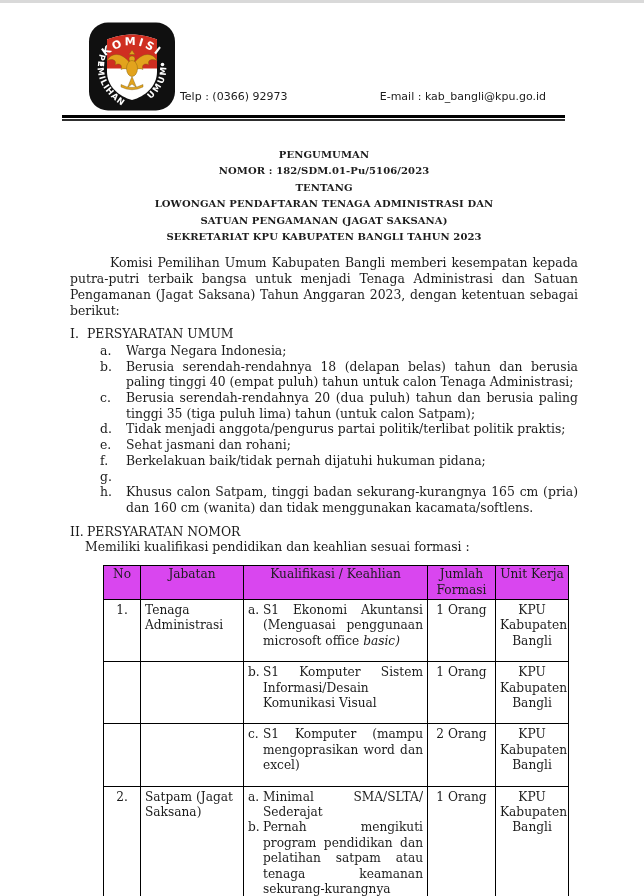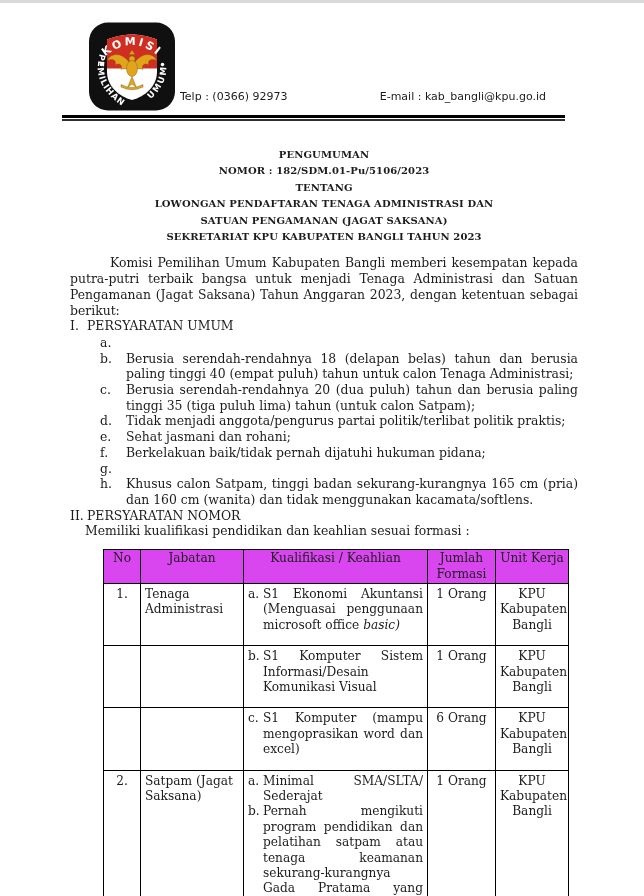--- a/index.html
+++ b/index.html
@@ -30,21 +30,21 @@
   .rule .r3 { height:2px; background:#2e2e2e; }
 
   
   .content {
     position:absolute; top:147px; left:70px; width:508px;
     font-size:12.4px; line-height:15.7px;
   }
   .title-block { text-align:center; font-weight:bold; font-size:10px; line-height:16.4px; letter-spacing:0.1px; }
   .intro { margin-top:10px; text-align:justify; text-indent:40px; }
 
-  .sec-heading { }
+  .sec-heading { margin-top:8px; }
   .sec-heading .num { display:inline-block; min-width:14px; }
   .sec-heading .ttl { margin-left:3px; }
   .req-list { margin-top:1px; }
   .req-item { display:flex; padding-left:30px; }
   .req-label { width:26px; flex-shrink:0; }
   .req-text { flex:1; text-align:justify; }
   .sec2-lead { padding-left:15px; }
 
   
   table.formasi {
@@ -119,20 +119,21 @@
 
     <div class="intro">Komisi Pemilihan Umum Kabupaten Bangli memberi kesempatan kepada putra-putri terbaik bangsa untuk menjadi Tenaga Administrasi dan Satuan Pengamanan (Jagat Saksana) Tahun Anggaran 2023, dengan ketentuan sebagai berikut:</div>
 
     <div class="sec-heading">
       <span class="num">I.</span><span class="ttl">PERSYARATAN UMUM</span>
     </div>
 
     <div class="req-list">
       <div class="req-item">
         <span class="req-label">a.</span>
+        <span class="req-text">Warga Negara Indonesia;</span>
       </div>
       <div class="req-item">
         <span class="req-label">b.</span>
         <span class="req-text">Berusia serendah-rendahnya 18 (delapan belas) tahun dan berusia paling tinggi 40 (empat puluh) tahun untuk calon Tenaga Administrasi;</span>
       </div>
       <div class="req-item">
         <span class="req-label">c.</span>
         <span class="req-text">Berusia serendah-rendahnya 20 (dua puluh) tahun dan berusia paling tinggi 35 (tiga puluh lima) tahun (untuk calon Satpam);</span>
       </div>
       <div class="req-item">
@@ -205,21 +206,21 @@
         </tr>
         <tr>
           <td class="c-no"></td>
           <td class="c-jab"></td>
           <td class="c-qual">
             <div class="qitem">
               <span class="qlabel">c.</span>
               <span class="qtext"><span>S1 Komputer (mampu mengoprasikan word dan excel)</span><span class="it"></span></span>
             </div>
           </td>
-          <td class="c-jumlah">6 Orang</td>
+          <td class="c-jumlah">2 Orang</td>
           <td class="c-unit">KPU Kabupaten Bangli</td>
         </tr>
         <tr>
           <td class="c-no">2.</td>
           <td class="c-jab">Satpam (Jagat Saksana)</td>
           <td class="c-qual">
             <div class="qitem">
               <span class="qlabel">a.</span>
               <span class="qtext"><span>Minimal SMA/SLTA/ Sederajat</span><span class="it"></span></span>
             </div>

